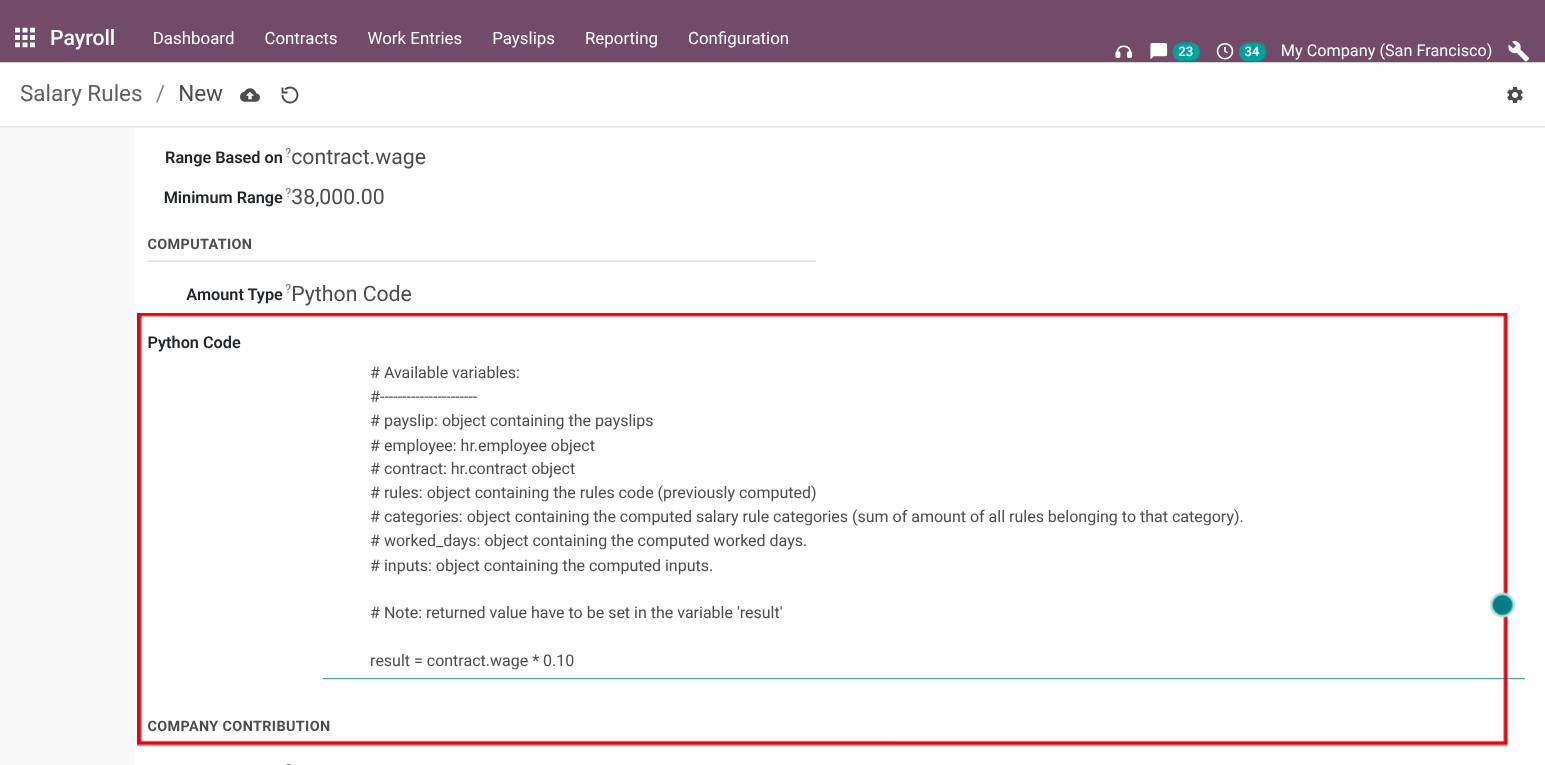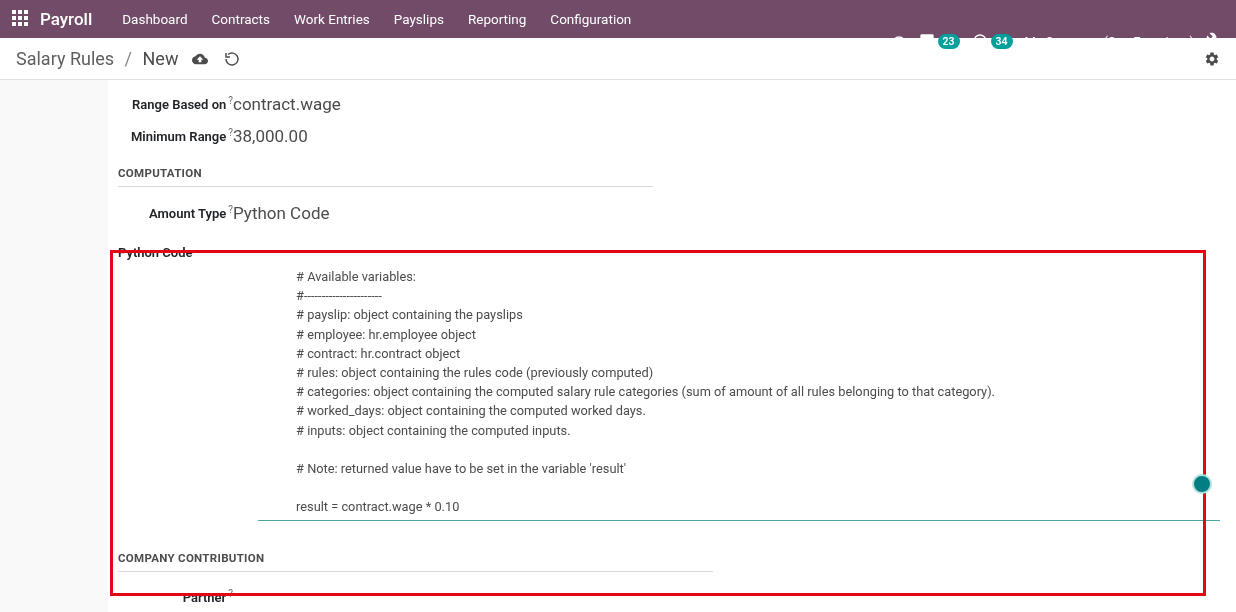--- a/index.html
+++ b/index.html
@@ -1,30 +1,30 @@
 <!DOCTYPE html>
 <html><head>
 <meta charset="utf-8">
 <style>
   * { box-sizing: border-box; margin: 0; padding: 0; }
   body { font-family: -apple-system, BlinkMacSystemFont, "Segoe UI", Roboto, sans-serif; font-size: 13px; color: #4c4c4c; background: #f9f9f9; width: 1236px; height: 612px; overflow: hidden; }
   
   
-  .topnav { background: #714b67; color: #fff; height: 38px; display: flex; align-items: flex-start; padding: 0 12px; }
+  .topnav { background: #714b67; color: #fff; height: 50px; display: flex; align-items: flex-end; padding: 0 12px; }
   .topnav-left { display: flex; align-items: center; gap: 0; }
   .apps-icon { display: inline-flex; width: 18px; height: 18px; margin-right: 10px; cursor: pointer; }
   .app-name { font-size: 17px; font-weight: 500; margin-right: 18px; }
   .nav-item { font-size: 13.5px; padding: 0 12px; line-height: 38px; cursor: pointer; }
   .topnav-right { margin-left: auto; display: flex; align-items: center; gap: 12px; margin-top: 32px; }
   .tray-icon { display: inline-flex; align-items: center; position: relative; cursor: pointer; }
   .badge { background: #00a09d; color: #fff; font-size: 10.5px; font-weight: 600; padding: 1px 5px; border-radius: 8px; margin-left: 3px; }
   .company-name { font-size: 13px; cursor: pointer; }
   
   
-  .crumb-bar { background: #fff; height: 42px; display: flex; align-items: center; padding: 0 16px; border-bottom: 1px solid #e0e0e0; }
+  .crumb-bar { background: #fff; height: 52px; display: flex; align-items: center; padding: 0 16px; border-bottom: 1px solid #e0e0e0; }
   .crumb { font-size: 18px; color: #5f5f5f; }
   .crumb-link { color: #5f5f5f; cursor: pointer; }
   .crumb-sep { margin: 0 6px; color: #888; }
   .crumb-current { color: #4c4c4c; }
   .crumb-icons { margin-left: 14px; display: flex; gap: 16px; }
   .crumb-ico { cursor: pointer; color: #4c4c4c; }
   .right-gear { margin-left: auto; cursor: pointer; color: #4c4c4c; }
   
   
   .content-area { padding: 0; height: calc(612px - 38px - 42px); overflow: auto; background: #f9f9f9; }

